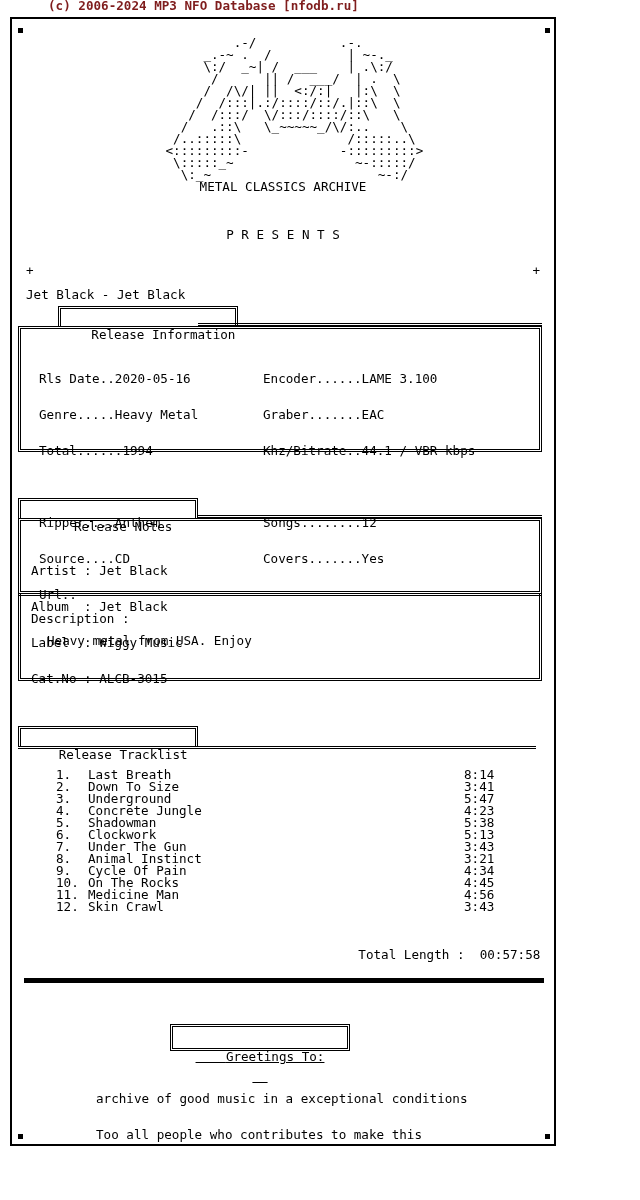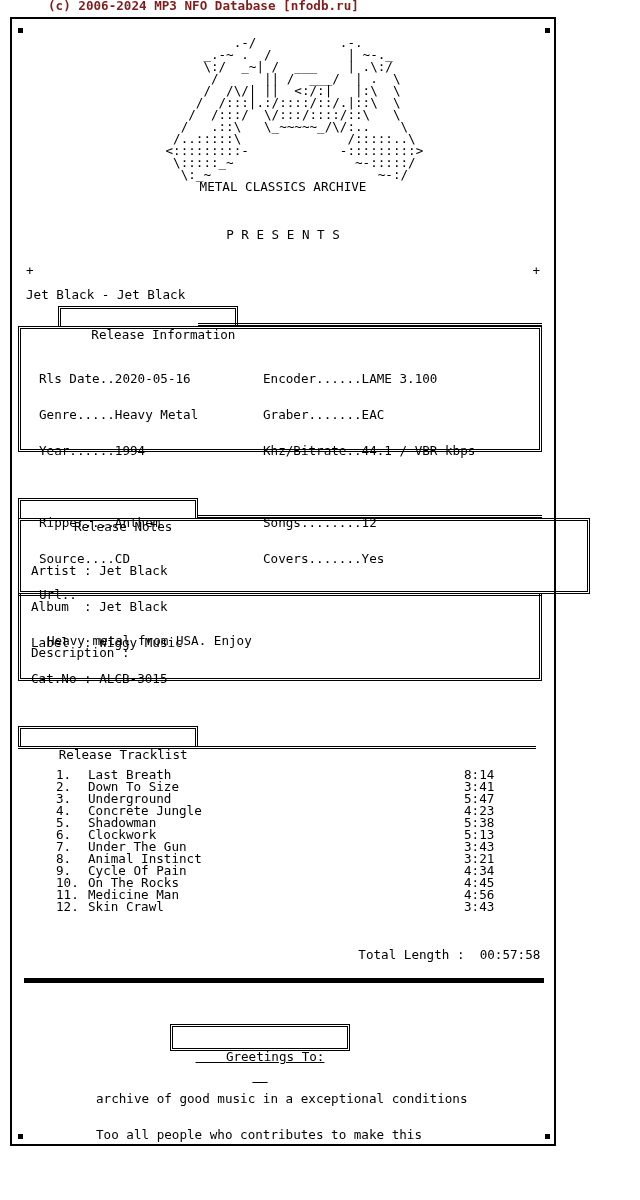--- a/index.html
+++ b/index.html
@@ -96,51 +96,51 @@
   </div>
 
   <div class="tab mono" style="left:6px; top:287px; width:180px;margin-left:40px;">
     <span>Release Information</span>
   </div>
   <div class="hline" style="left:186px; top:304px; width:344px;"></div>
   <div class="panel" style="left:6px; top:307px; width:524px; height:126px;">
     <div class="content mono" style="left:18px; top:20px;">
       <div>Rls Date..2020-05-16</div>
       <div>Genre.....Heavy Metal</div>
-      <div>Year......1994</div>
+      <div>Total......1994</div>
       <div style="height:12px"></div>
       <div>Ripper....Anthem</div>
       <div>Source....CD</div>
       <div>Url..</div>
     </div>
     <div class="content mono" style="left:242px; top:20px;">
       <div>Encoder......LAME 3.100</div>
       <div>Graber.......EAC</div>
       <div>Khz/Bitrate..44.1 / VBR kbps</div>
       <div style="height:12px"></div>
       <div>Songs........12</div>
       <div>Covers.......Yes</div>
     </div>
   </div>
 
   <div class="tab mono" style="left:6px; top:479px; width:180px;">
     <span>Release Notes</span>
   </div>
   <div class="hline" style="left:186px; top:496px; width:344px;"></div>
-  <div class="panel" style="left:6px; top:499px; width:572px; height:76px;">
+  <div class="panel" style="left:6px; top:499px; width:524px; height:76px;">
     <div class="content mono" style="left:10px; top:20px;">
       <div>Artist : Jet Black</div>
       <div>Album  : Jet Black</div>
       <div>Label  : Wiggy Music</div>
       <div>Cat.No : ALCB-3015</div>
     </div>
   </div>
   <div class="panel" style="left:6px; top:574px; width:524px; height:88px; border-top:none;">
     <div class="hline" style="left:-3px; top:0; width:524px;"></div>
-    <div class="content mono" style="left:10px; top:20px;margin-top:34px;">Description :</div>
+    <div class="content mono" style="left:10px; top:20px;">Description :</div>
     <div class="content mono" style="left:26px; top:42px;">Heavy metal from USA. Enjoy</div>
   </div>
 
   <div class="tab mono" style="left:6px; top:707px; width:180px;">
     <span>Release Tracklist</span>
   </div>
   <div class="hline" style="left:6px; top:727px; width:518px;"></div>
 
   <div class="track-list mono" id="track-list"><div class="track-row"><span class="num">1.</span><span class="name">Last Breath</span><span class="time">8:14</span></div><div class="track-row"><span class="num">2.</span><span class="name">Down To Size</span><span class="time">3:41</span></div><div class="track-row"><span class="num">3.</span><span class="name">Underground</span><span class="time">5:47</span></div><div class="track-row"><span class="num">4.</span><span class="name">Concrete Jungle</span><span class="time">4:23</span></div><div class="track-row"><span class="num">5.</span><span class="name">Shadowman</span><span class="time">5:38</span></div><div class="track-row"><span class="num">6.</span><span class="name">Clockwork</span><span class="time">5:13</span></div><div class="track-row"><span class="num">7.</span><span class="name">Under The Gun</span><span class="time">3:43</span></div><div class="track-row"><span class="num">8.</span><span class="name">Animal Instinct</span><span class="time">3:21</span></div><div class="track-row"><span class="num">9.</span><span class="name">Cycle Of Pain</span><span class="time">4:34</span></div><div class="track-row"><span class="num">10.</span><span class="name">On The Rocks</span><span class="time">4:45</span></div><div class="track-row"><span class="num">11.</span><span class="name">Medicine Man</span><span class="time">4:56</span></div><div class="track-row"><span class="num">12.</span><span class="name">Skin Crawl</span><span class="time">3:43</span></div></div>
 

